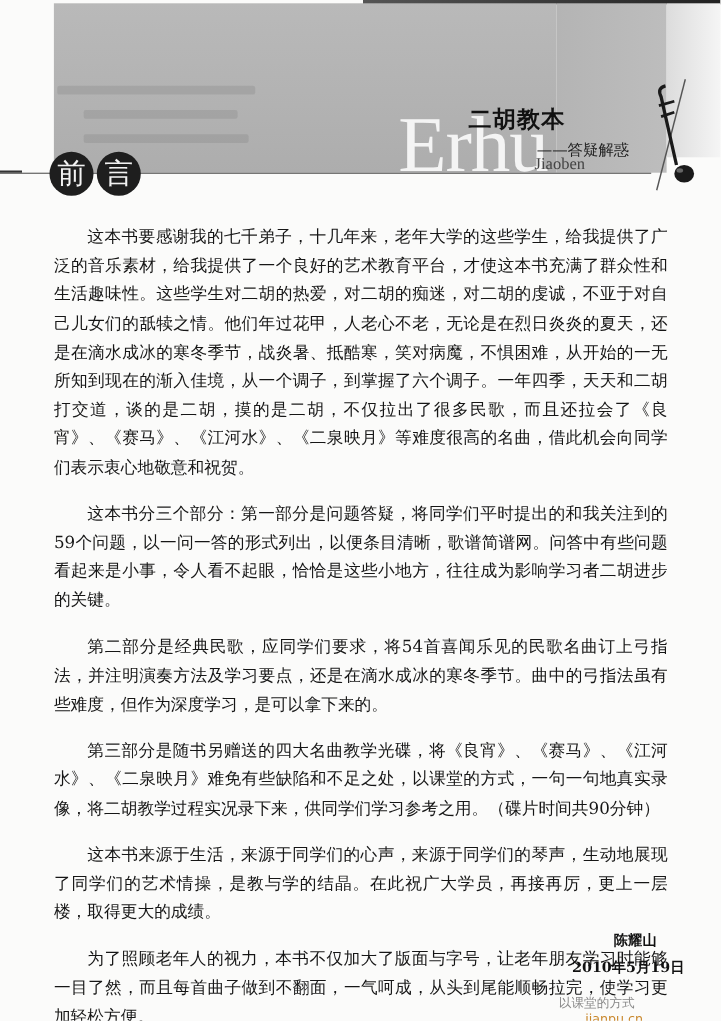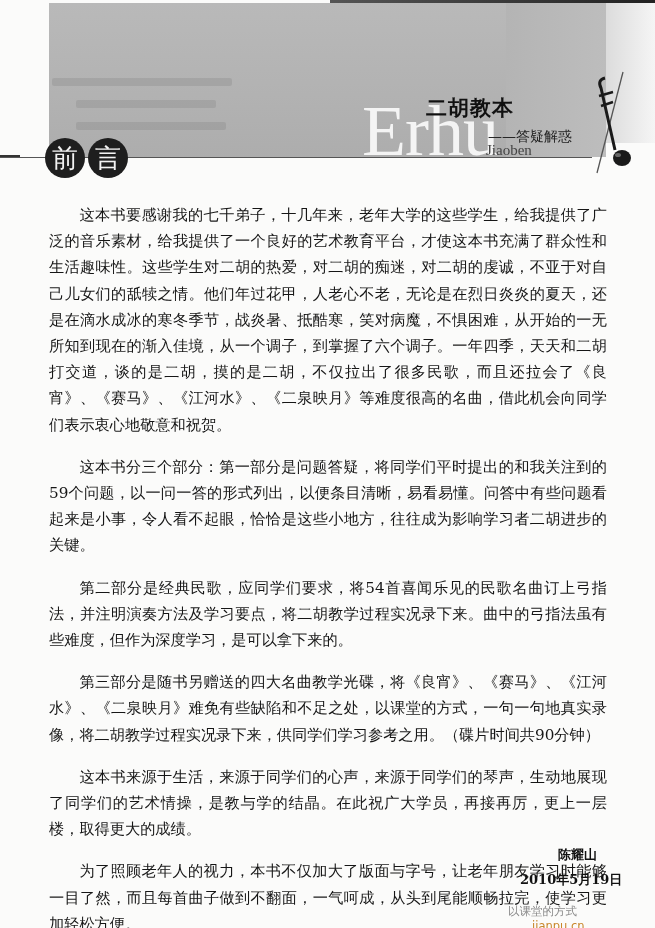--- a/index.html
+++ b/index.html
@@ -136,22 +136,22 @@
     <ellipse cx="33" cy="85" rx="3" ry="2" fill="#666"></ellipse>
   </svg>
 
   <div class="preface-badges">
     <div class="badge">前</div>
     <div class="badge">言</div>
   </div>
 
   <div class="content">
     <p>这本书要感谢我的七千弟子，十几年来，老年大学的这些学生，给我提供了广泛的音乐素材，给我提供了一个良好的艺术教育平台，才使这本书充满了群众性和生活趣味性。这些学生对二胡的热爱，对二胡的痴迷，对二胡的虔诚，不亚于对自己儿女们的舐犊之情。他们年过花甲，人老心不老，无论是在烈日炎炎的夏天，还是在滴水成冰的寒冬季节，战炎暑、抵酷寒，笑对病魔，不惧困难，从开始的一无所知到现在的渐入佳境，从一个调子，到掌握了六个调子。一年四季，天天和二胡打交道，谈的是二胡，摸的是二胡，不仅拉出了很多民歌，而且还拉会了《良宵》、《赛马》、《江河水》、《二泉映月》等难度很高的名曲，借此机会向同学们表示衷心地敬意和祝贺。</p>
-    <p>这本书分三个部分：第一部分是问题答疑，将同学们平时提出的和我关注到的59个问题，以一问一答的形式列出，以便条目清晰，易看易懂。问答中有些问题看起来是小事，令人看不起眼，恰恰是这些小地方，往往成为影响学习者二胡进步的关键。</p>
-    <p>第二部分是经典民歌，应同学们要求，将54首喜闻乐见的民歌名曲订上弓指法，并注明演奏方法及学习要点，将二胡教学过程实况录下来。曲中的弓指法虽有些难度，但作为深度学习，是可以拿下来的。</p>
+    <p>这本书分三个部分：第一部分是问题答疑，将同学们平时提出的和我关注到的59个问题，以一问一答的形式列出，以便条目清晰，歌谱简谱网。问答中有些问题看起来是小事，令人看不起眼，恰恰是这些小地方，往往成为影响学习者二胡进步的关键。</p>
+    <p>第二部分是经典民歌，应同学们要求，将54首喜闻乐见的民歌名曲订上弓指法，并注明演奏方法及学习要点，还是在滴水成冰的寒冬季节。曲中的弓指法虽有些难度，但作为深度学习，是可以拿下来的。</p>
     <p>第三部分是随书另赠送的四大名曲教学光碟，将《良宵》、《赛马》、《江河水》、《二泉映月》难免有些缺陷和不足之处，以课堂的方式，一句一句地真实录像，将二胡教学过程实况录下来，供同学们学习参考之用。（碟片时间共90分钟）</p>
     <p>这本书来源于生活，来源于同学们的心声，来源于同学们的琴声，生动地展现了同学们的艺术情操，是教与学的结晶。在此祝广大学员，再接再厉，更上一层楼，取得更大的成绩。</p>
     <p>为了照顾老年人的视力，本书不仅加大了版面与字号，让老年朋友学习时能够一目了然，而且每首曲子做到不翻面，一气呵成，从头到尾能顺畅拉完，使学习更加轻松方便。</p>
     <p>由于水平有限，时间仓促，难免有些缺陷和不足之处，望专家、教授、同行批评指正。</p>
     <p>谨以此书献给湖北省老年大学，武昌区、洪山区、汉阳区等老年大学建校25周年！</p>
   </div>
 
   <div class="signature">陈耀山</div>
   <div class="date">2010年5月19日</div>
 

